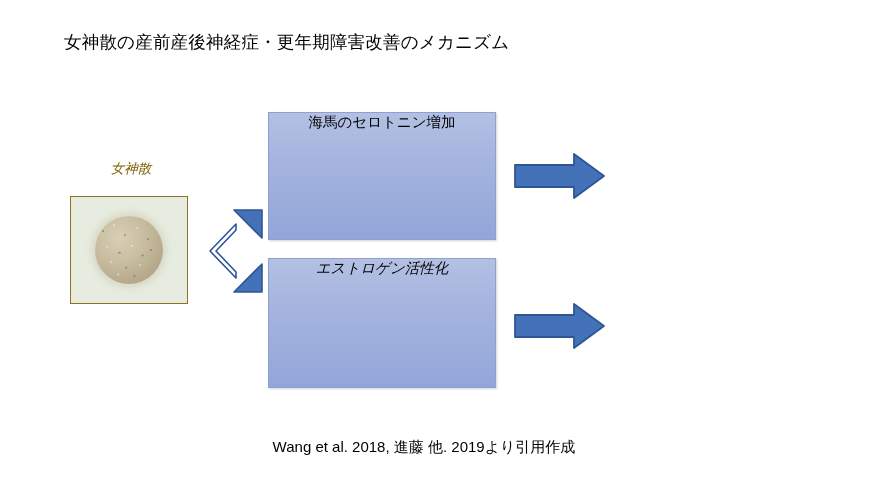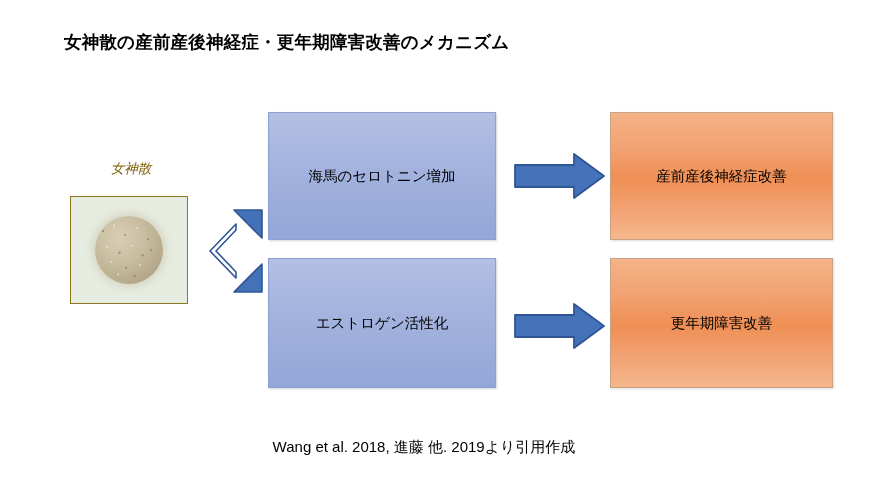--- a/index.html
+++ b/index.html
@@ -18,21 +18,21 @@
     overflow: hidden;
   }
 
   
   #slide-title {
     position: absolute;
     left: 64px;
     top: 30px;
     width: 760px;
     font-size: 17.5px;
-    font-weight: bold;
+    font-weight: normal;
     color: #000000;
     letter-spacing: 0.2px;
     white-space: nowrap;
   }
 
   
   #drug-label {
     position: absolute;
     left: 70px;
     top: 160px;
@@ -88,21 +88,20 @@
       radial-gradient(circle at 66% 72%, rgba(243,238,222,0.8) 0 1px, transparent 1.4px),
       radial-gradient(circle at 82% 50%, rgba(115,100,72,0.8) 0 1px, transparent 1.4px),
       radial-gradient(circle at 34% 86%, rgba(240,235,218,0.8) 0 1px, transparent 1.4px),
       radial-gradient(circle at 58% 88%, rgba(118,102,74,0.8) 0 1px, transparent 1.4px);
   }
 
   
   .box {
     position: absolute;
     display: flex;
-    align-items: center;
     justify-content: center;
     box-sizing: border-box;
     text-align: center;
     font-size: 14.5px;
     color: #000000;
     line-height: 1.3;
   }
   .box-blue {
     background: linear-gradient(to bottom, #b3c0e3 0%, #a6b5df 35%, #93a6d8 100%);
     border: 1px solid #8ea0d2;
@@ -113,21 +112,21 @@
         #f4b388 0%,
         #f2a272 28%,
         #ef8f55 52%,
         #f2a273 76%,
         #f5b78d 100%);
     border: 1px solid #c9a183;
     box-shadow: 1px 1px 2px rgba(120,100,90,0.22);
   }
 
   #box-serotonin { left: 268px; top: 112px; width: 228px; height: 128px; }
-  #box-estrogen  { left: 268px; top: 258px; width: 228px; height: 130px; }
+  #box-estrogen  { left: 268px; top: 258px; width: 228px; height: 130px; font-style: italic; }
   #box-outcome-1 { left: 610px; top: 112px; width: 223px; height: 128px; }
   #box-outcome-2 { left: 610px; top: 258px; width: 223px; height: 130px; }
 
   
   .arrow-svg { position: absolute; display: block; }
   #split-arrow  { left: 206px; top: 196px; width: 70px; height: 110px; }
   #arrow-top    { left: 512px; top: 148px; width: 96px; height: 56px; }
   #arrow-bottom { left: 512px; top: 298px; width: 96px; height: 56px; }
 
   
@@ -172,23 +171,17 @@
   </div>
 
   <svg id="arrow-top" class="arrow-svg" viewBox="0 0 96 56">
     <path d="M 3 17 L 62 17 L 62 6 L 92 28 L 62 50 L 62 39 L 3 39 Z" fill="#4472b8" stroke="#2f5597" stroke-width="1.8" stroke-linejoin="round"></path>
   </svg>
 
   <svg id="arrow-bottom" class="arrow-svg" viewBox="0 0 96 56">
     <path d="M 3 17 L 62 17 L 62 6 L 92 28 L 62 50 L 62 39 L 3 39 Z" fill="#4472b8" stroke="#2f5597" stroke-width="1.8" stroke-linejoin="round"></path>
   </svg>
 
-  <div id="box-outcome-1" class="box box-orange">
-    <span>産前産後神経症改善</span>
-  </div>
 
-  <div id="box-outcome-2" class="box box-orange">
-    <span>更年期障害改善</span>
-  </div>
 
   <div id="citation">Wang et al. 2018, 進藤 他. 2019より引用作成</div>
 
 </div>
 
 </body></html>

